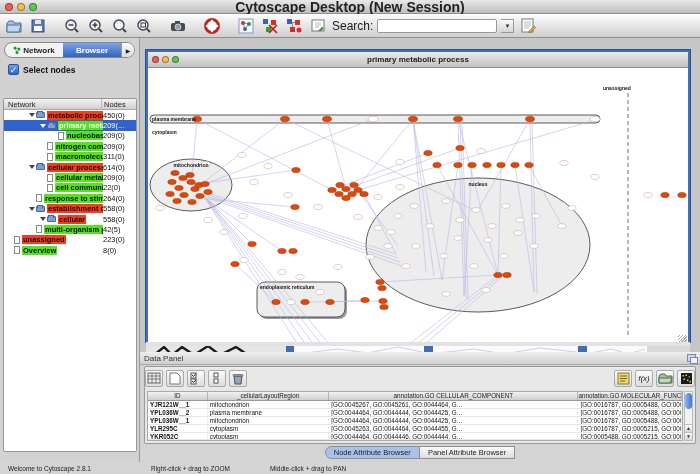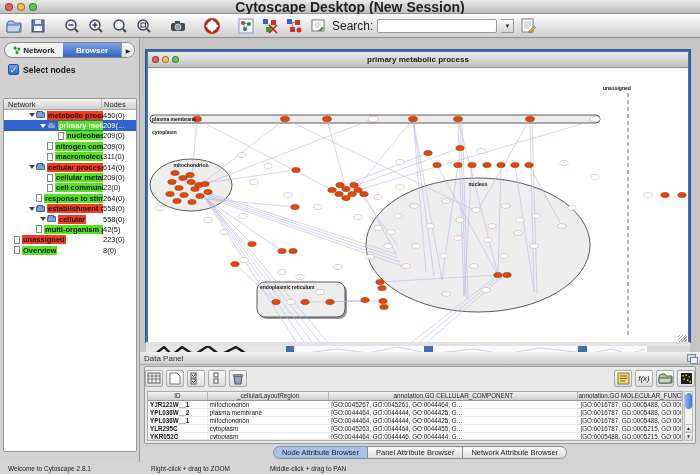--- a/index.html
+++ b/index.html
@@ -678,21 +678,20 @@
         <span class="vthumb"></span>
         <span class="varr" style="bottom:8px">▲</span>
         <span class="varr" style="bottom:0">▼</span>
       </div>
     </div>
   </div>
 
   <div class="btabs">
     <span class="btab first active">Node Attribute Browser</span>
     <span class="btab mid">Panel Attribute Browser</span>
-    <span class="btab last">Network Attribute Browser</span>
   </div>
 
   <div class="statusbar">
     <span class="s1">Welcome to Cytoscape 2.8.1</span>
     <span class="s2">Right-click + drag to ZOOM</span>
     <span class="s3">Middle-click + drag to PAN</span>
   </div>
 
 </div>
 

